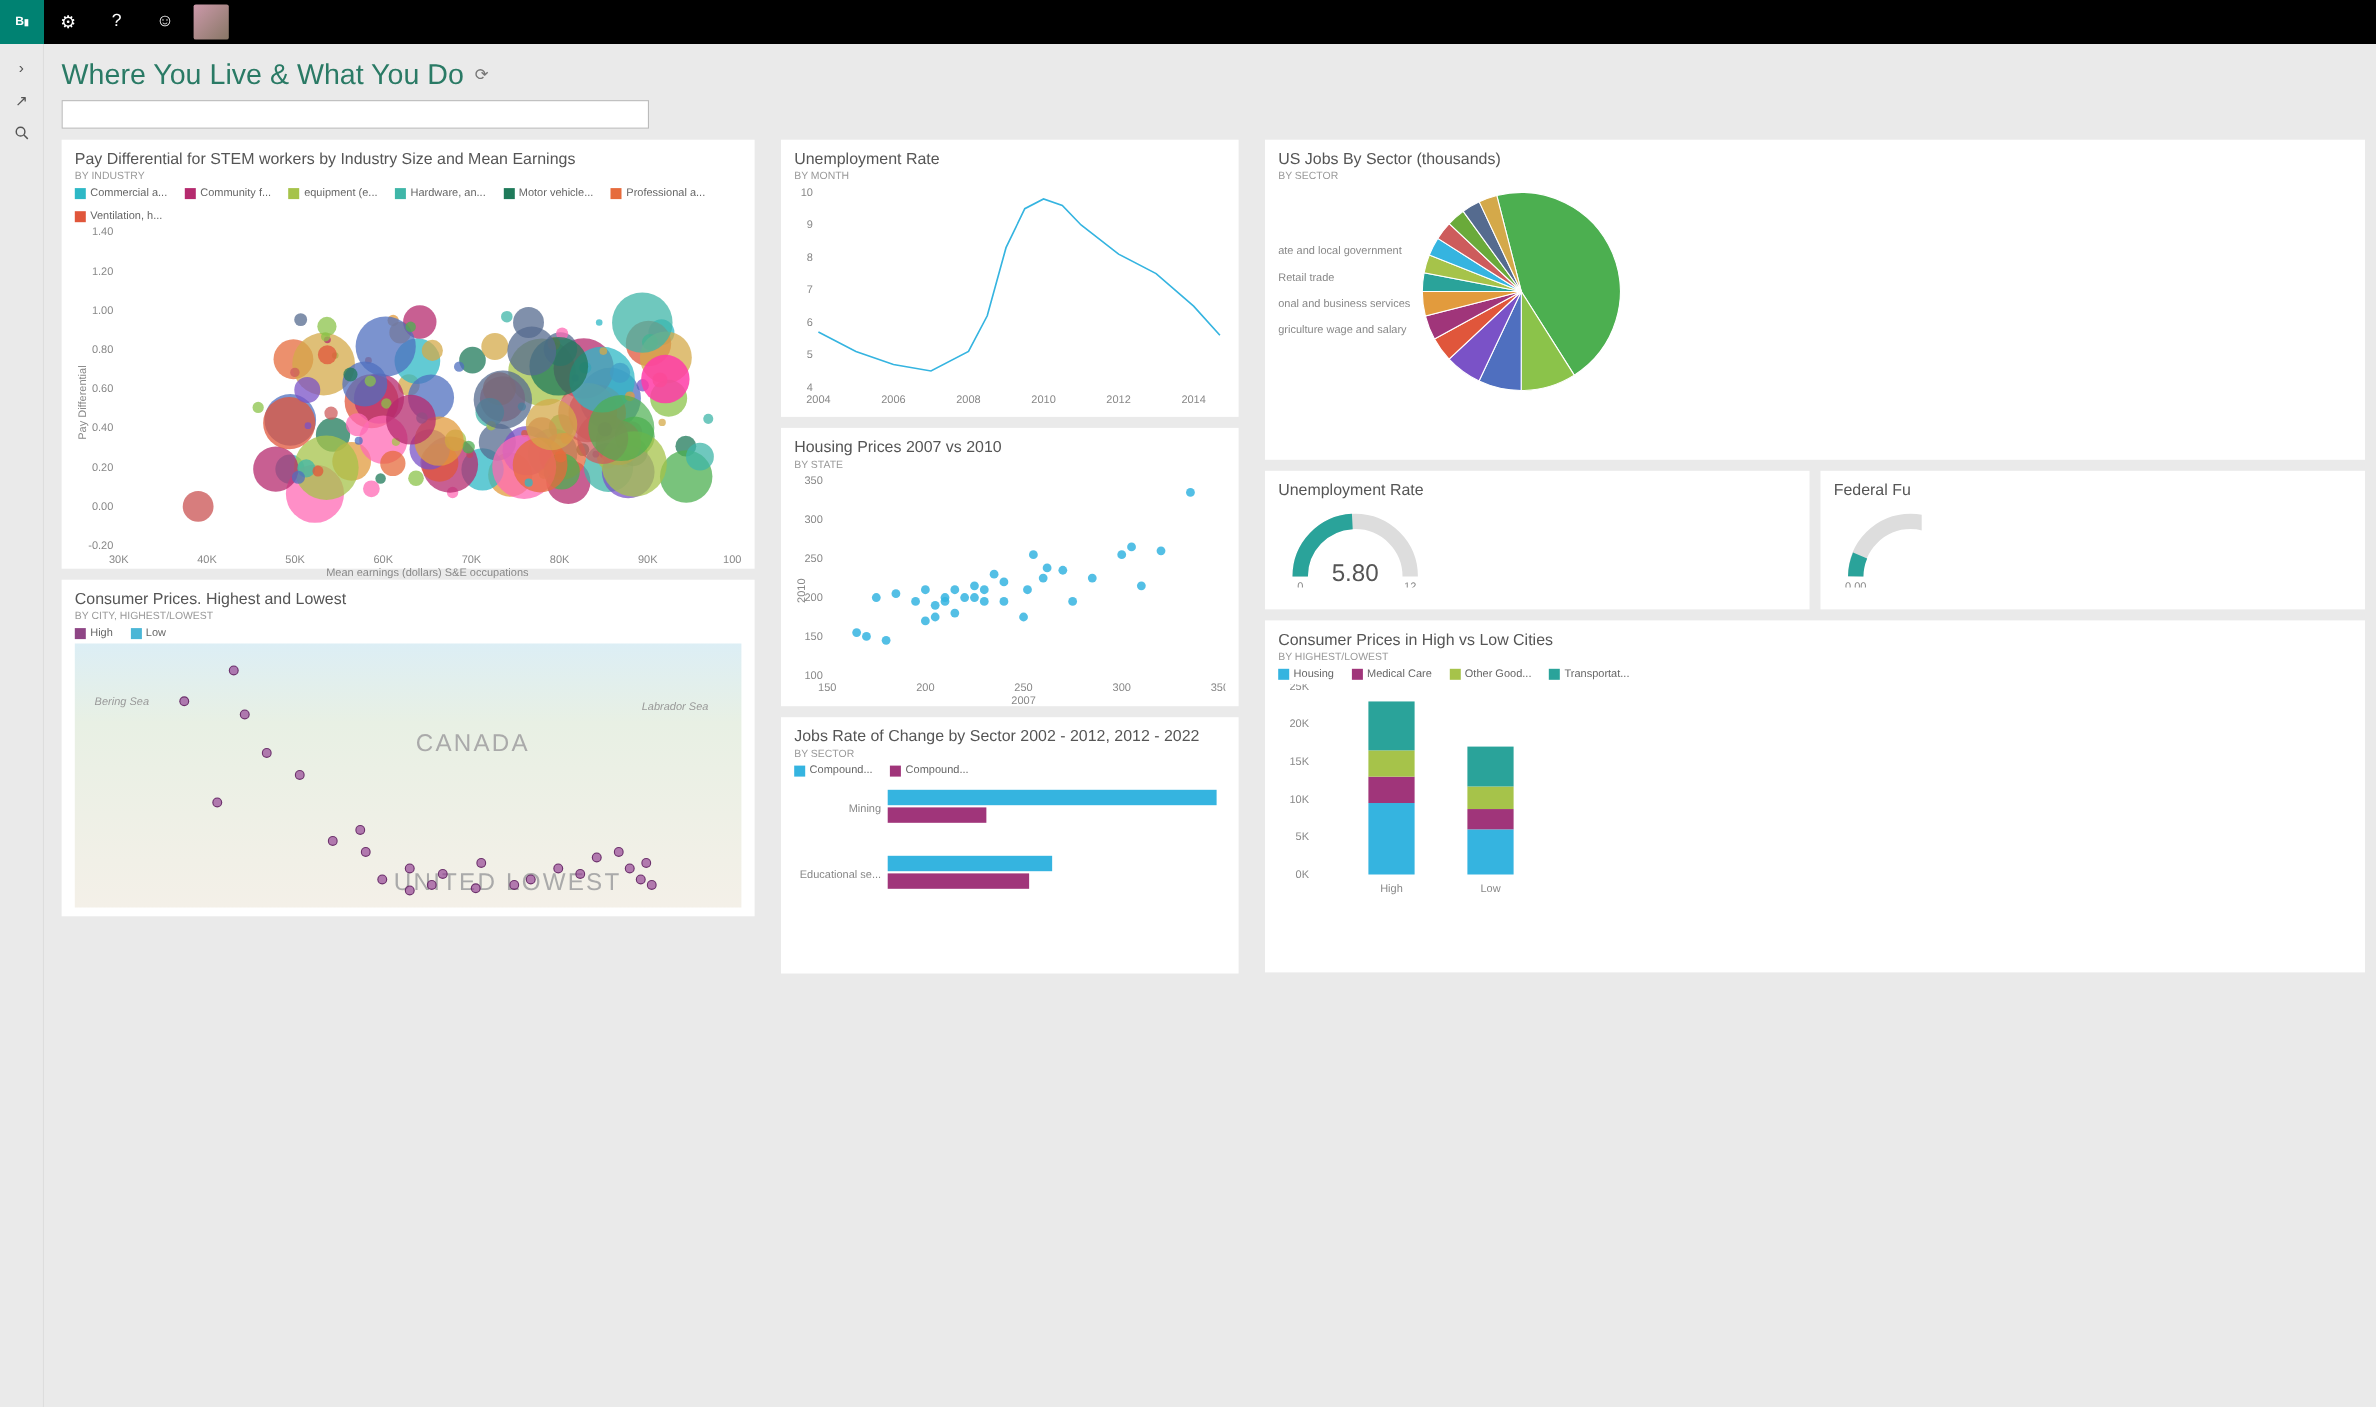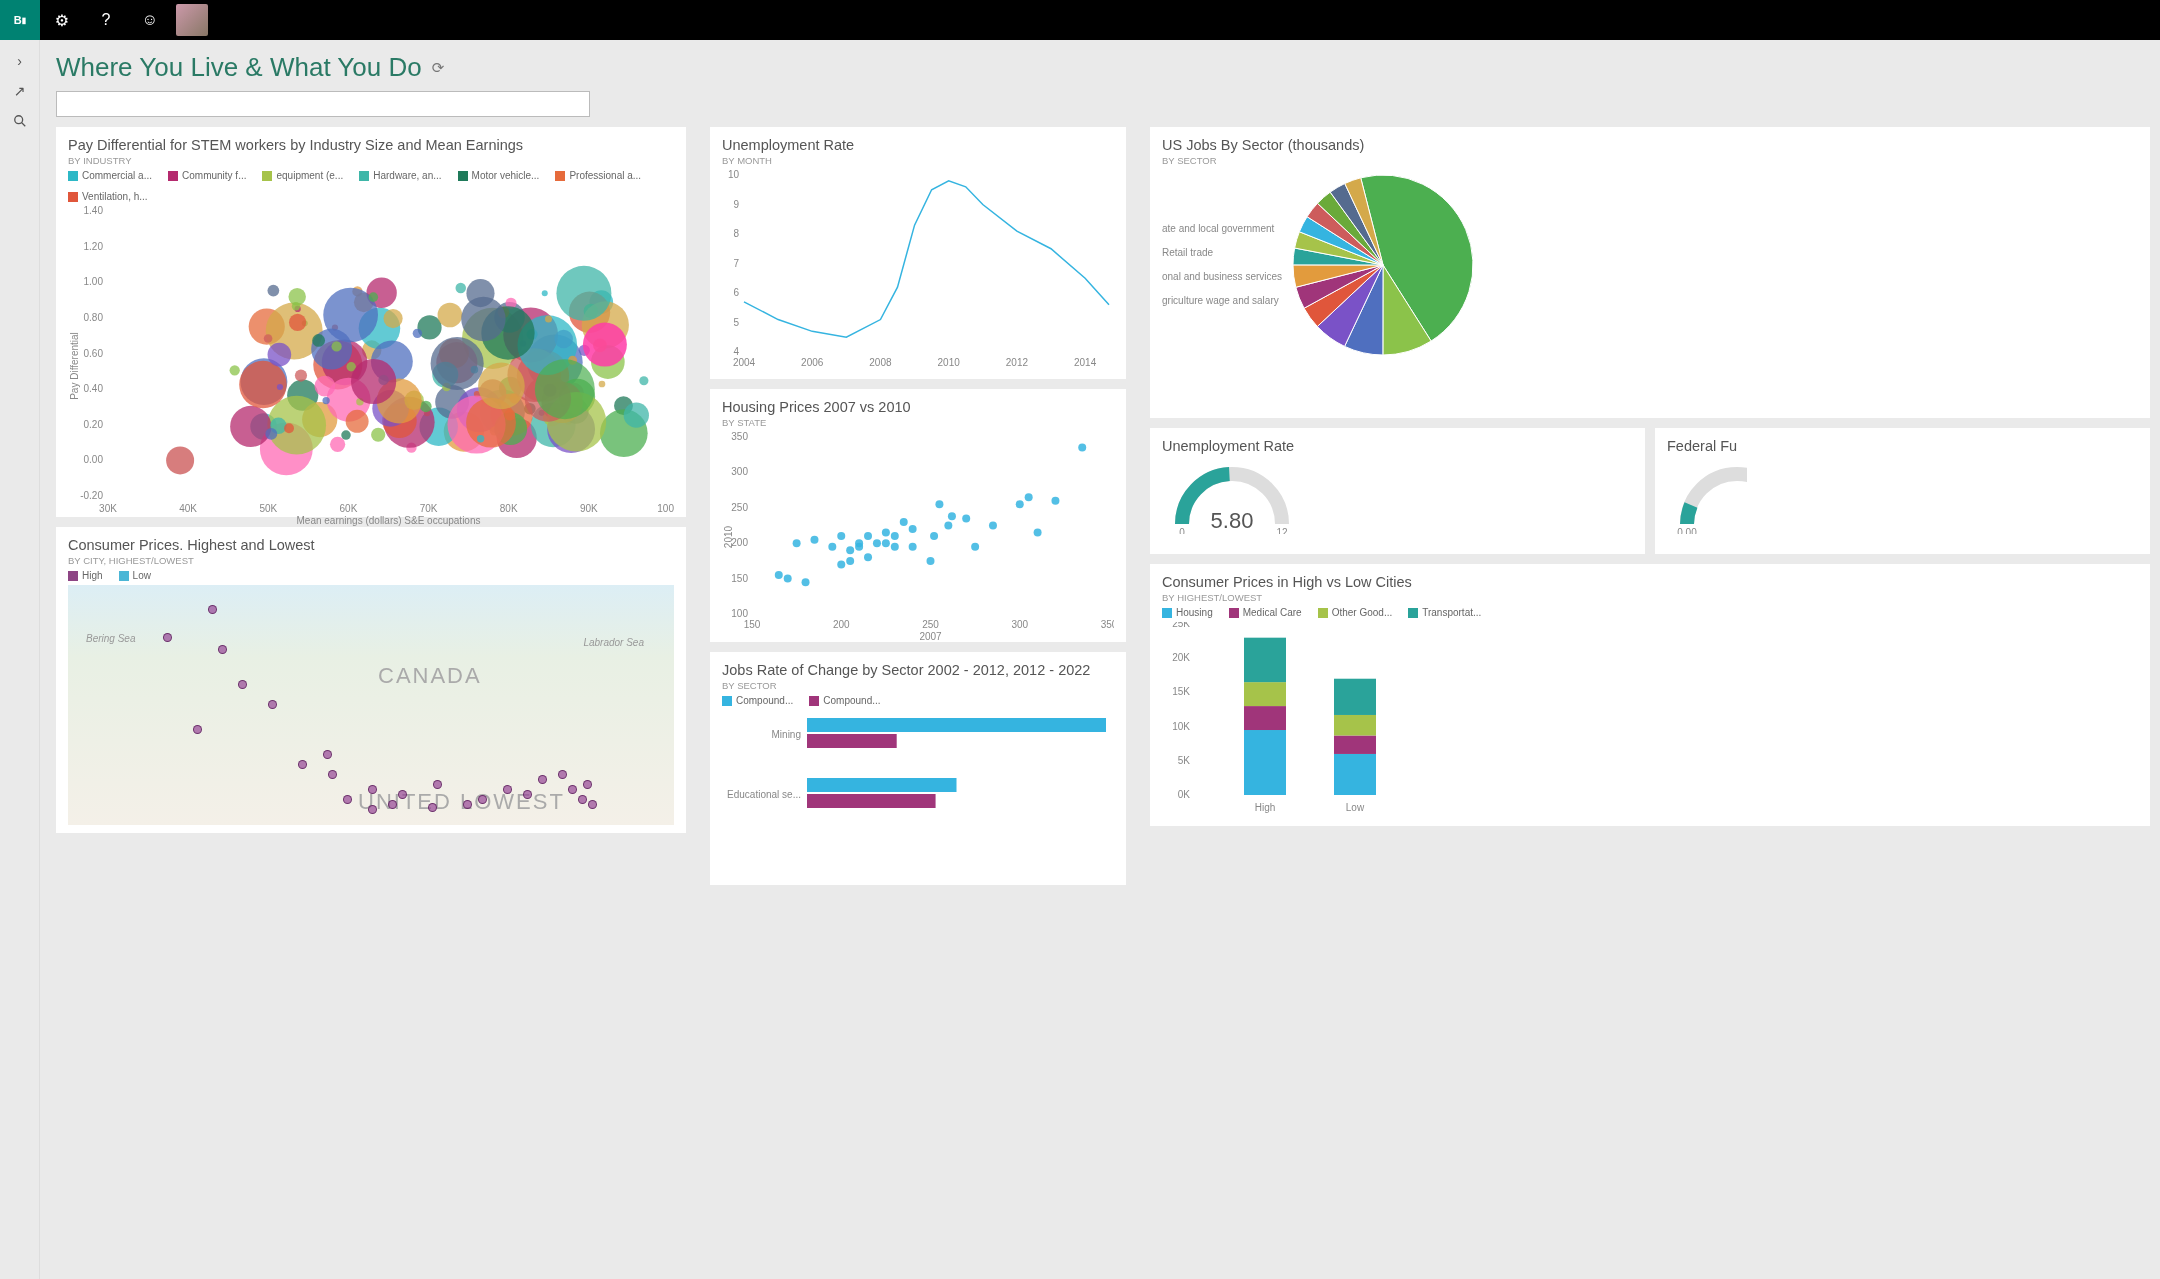--- a/index.html
+++ b/index.html
@@ -418,21 +418,21 @@
           </div>
           <div class="tile gauge-tile" style="height:126px;min-width:60px;overflow:hidden">
             <div class="tile-title">Federal Fu</div>
             <svg id="svg-gauge2" width="80" height="80">
                 <path d="M20 70 A50 50 0 0 1 120 70" fill="none" stroke="#ddd" stroke-width="14"></path>
                 <path d="M20 70 A50 50 0 0 1 24 51" fill="none" stroke="#2aa39a" stroke-width="14"></path>
                 <text class="axis-text" x="20" y="82" text-anchor="middle">0.00</text>
               </svg>
           </div>
         </div>
-        <div class="tile" style="height:262px">
+        <div class="tile" style="height:320px">
           <div class="tile-title">Consumer Prices in High vs Low Cities</div>
           <div class="tile-sub">BY HIGHEST/LOWEST</div>
           <div class="legend" id="leg-stack">
               <span class="legend-item"><span class="swatch" style="background:#35b4e0"></span>Housing</span>
               <span class="legend-item"><span class="swatch" style="background:#a0357a"></span>Medical Care</span>
               <span class="legend-item"><span class="swatch" style="background:#a6c34a"></span>Other Good...</span>
               <span class="legend-item"><span class="swatch" style="background:#2aa39a"></span>Transportat...</span>
             </div>
           <svg id="svg-stack" width="260" height="195">
               <text class="axis-text" x="28" y="176" text-anchor="end">0K</text>

